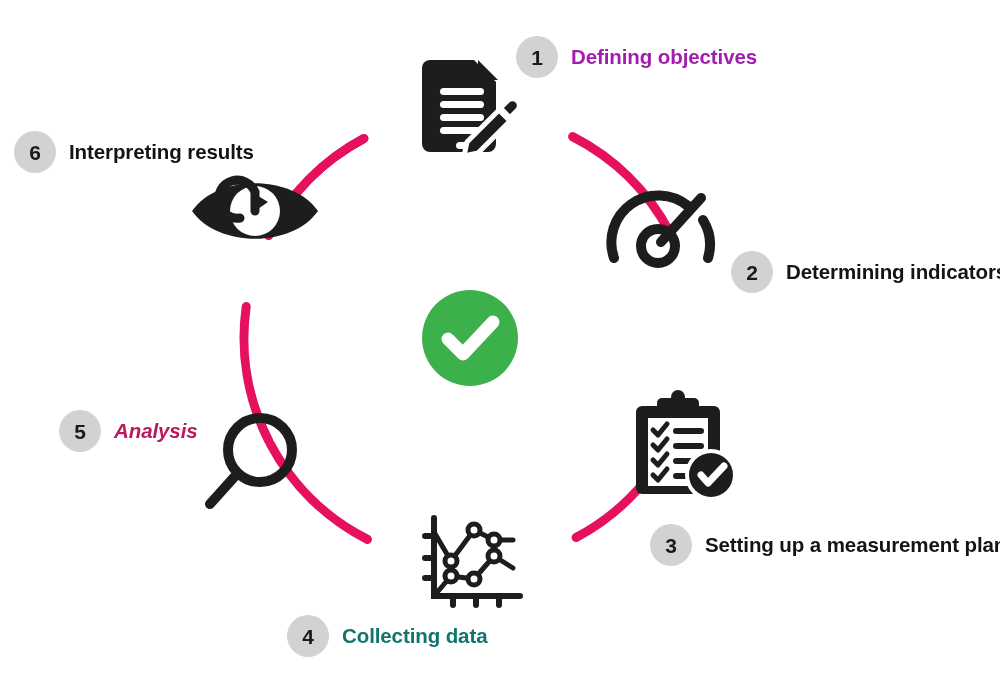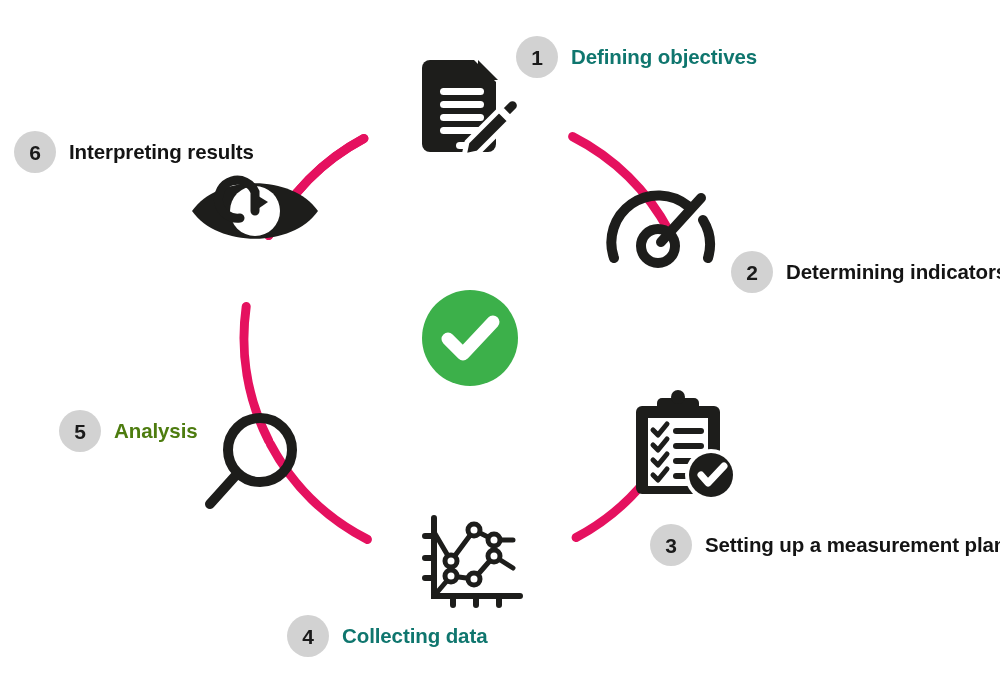--- a/index.html
+++ b/index.html
@@ -162,41 +162,41 @@
       <path d="M4 39 C30 2 104 2 130 39 C104 76 30 76 4 39 Z" fill="#1d1d1b"></path>
       <circle cx="67" cy="39" r="25" fill="#ffffff"></circle>
       <path d="M67 39 L67 20 A19 19 0 1 0 52 46" fill="none" stroke="#1d1d1b" stroke-width="9" stroke-linecap="round"></path>
       <path d="M67 22 L67 39 L80 30 Z" fill="#1d1d1b"></path>
     </svg>
 
   </div>
 
   <div class="step-label" id="label-1" style="left: 516px; top: 36px;">
     <div class="badge" style="background: rgb(210, 210, 210); color: rgb(26, 26, 26);">1</div>
-    <div class="label-text" style="color: #0f766e;">Defining objectives</div>
+    <div class="label-text" style="color: #a21caf;">Defining objectives</div>
   </div>
 
   <div class="step-label" id="label-2" style="left: 731px; top: 251px;">
     <div class="badge" style="background: rgb(210, 210, 210); color: rgb(26, 26, 26);">2</div>
     <div class="label-text" style="color: rgb(20, 20, 20);">Determining indicators</div>
   </div>
 
   <div class="step-label" id="label-3" style="left: 650px; top: 524px;">
     <div class="badge" style="background: rgb(210, 210, 210); color: rgb(26, 26, 26);">3</div>
     <div class="label-text" style="color: rgb(20, 20, 20);">Setting up a measurement plan</div>
   </div>
 
   <div class="step-label" id="label-4" style="left: 287px; top: 615px;">
     <div class="badge" style="background: rgb(210, 210, 210); color: rgb(26, 26, 26);">4</div>
     <div class="label-text" style="color: #0f766e;">Collecting data</div>
   </div>
 
   <div class="step-label" id="label-5" style="left: 59px; top: 410px;">
     <div class="badge" style="background: rgb(210, 210, 210); color: rgb(26, 26, 26);">5</div>
-    <div class="label-text" style="color: #4d7c0f;">Analysis</div>
+    <div class="label-text" style="color: #be185d; font-style: italic;">Analysis</div>
   </div>
 
   <div class="step-label" id="label-6" style="left: 14px; top: 131px;">
     <div class="badge" style="background: rgb(210, 210, 210); color: rgb(26, 26, 26);">6</div>
     <div class="label-text" style="color: rgb(20, 20, 20);">Interpreting results</div>
   </div>
 
 </div>
 
 </body></html>

